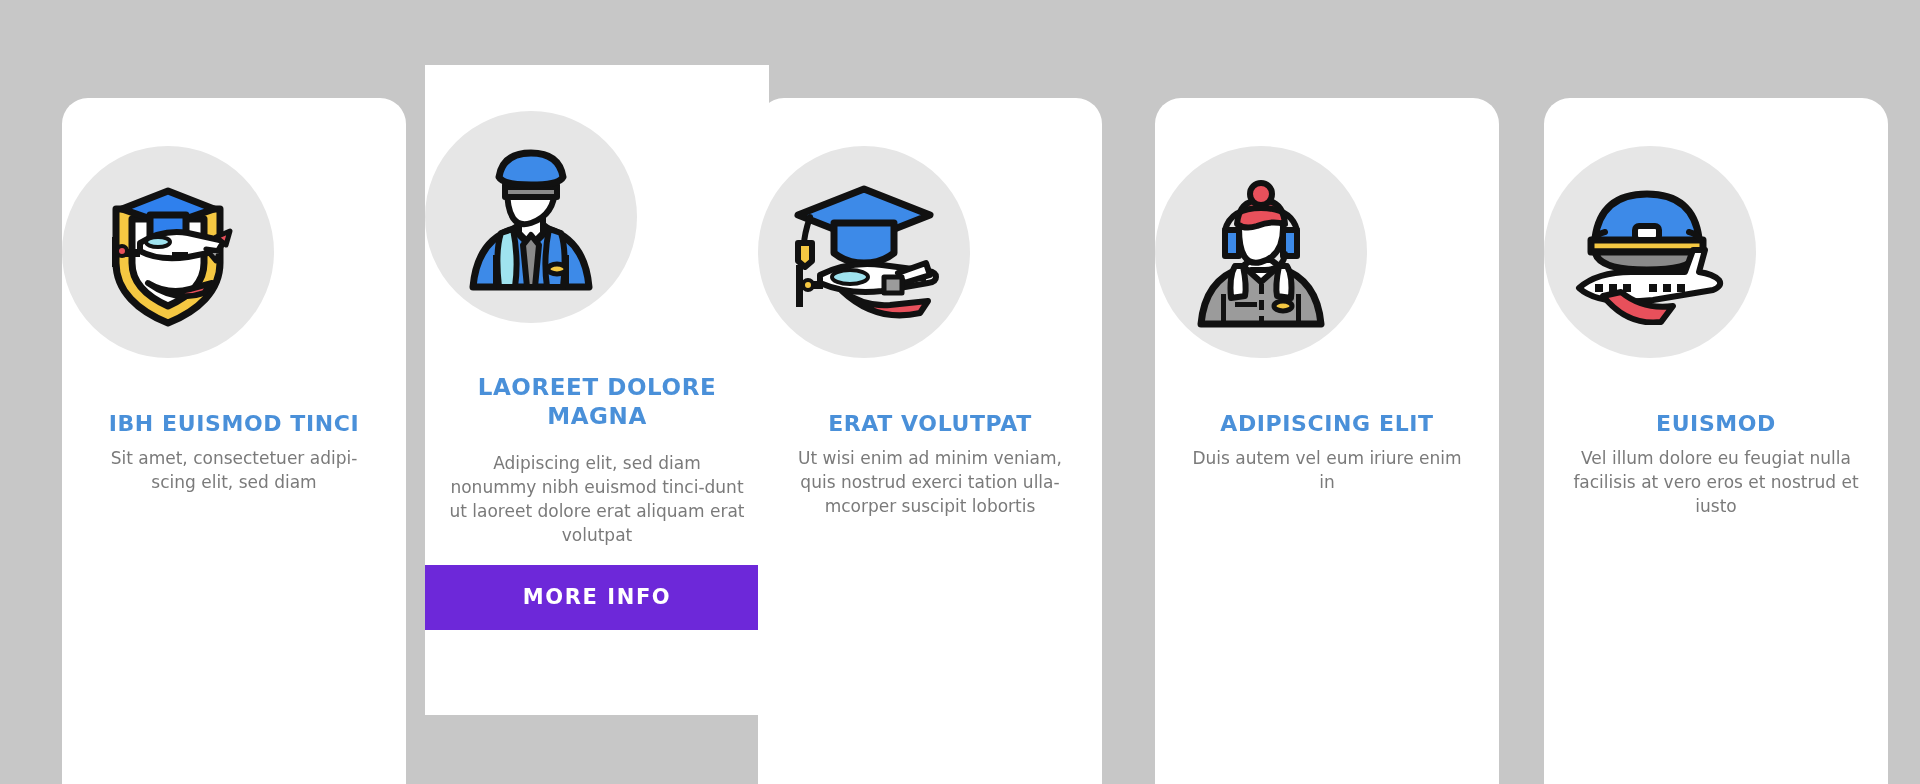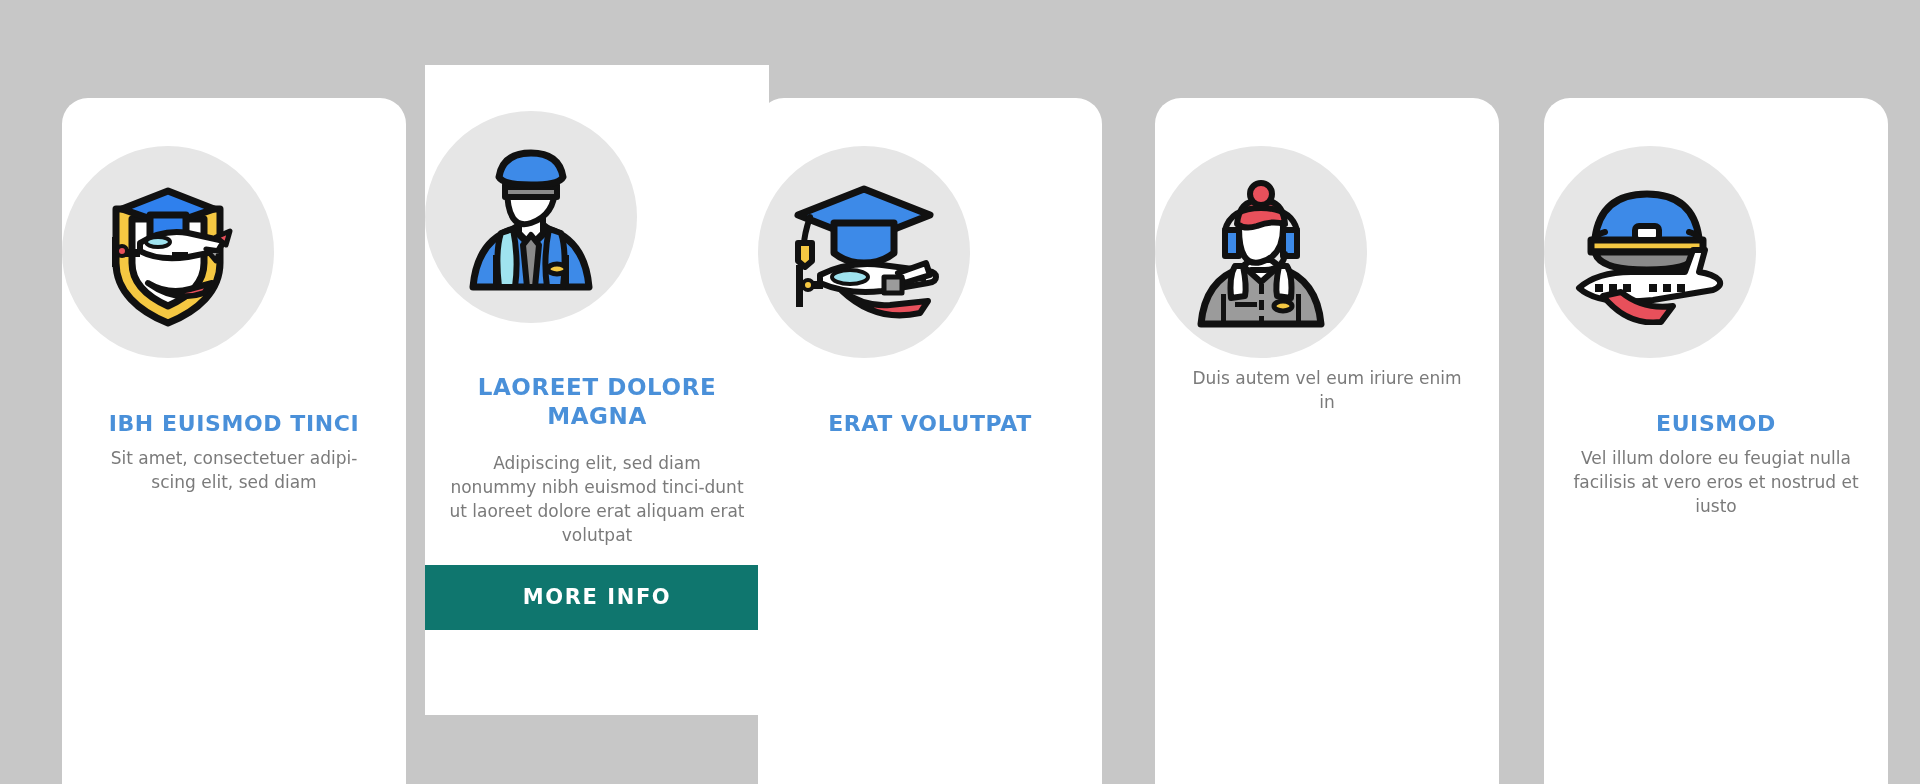--- a/index.html
+++ b/index.html
@@ -88,21 +88,21 @@
     margin-bottom:47px;
   }
   .dot{
     width:14px;height:14px;
     background:#c8c8c8;
   }
   .dot.active{background:#3d8ae8;}
 
   .more-btn{
     width:100%;
-    background:#0f766e;
+    background:#6d28d9;
     color:#ffffff;
     font-weight:bold;
     font-size:21px;
     letter-spacing:1.6px;
     text-align:center;
     padding:20px 0 21px 0;
     box-sizing:border-box;
     margin-top:18px;
     border:0;
     font-family:"DejaVu Sans", sans-serif;
@@ -188,20 +188,21 @@
           <path d="M118 96 l28 -10 l4 12 l-26 8 z" fill="#ffffff" stroke="#111" stroke-width="6" stroke-linejoin="round"></path>
           <path d="M62 114 q22 16 48 14 l38 -4 l-8 12 q-44 10 -78 -22 z" fill="#e8505b" stroke="#111" stroke-width="6" stroke-linejoin="round"></path>
           <path d="M104 100 h18 v16 h-18 z" fill="#9b9b9b" stroke="#111" stroke-width="5" stroke-linejoin="round"></path>
           <ellipse cx="70" cy="100" rx="18" ry="7" fill="#9fe3ef" stroke="#111" stroke-width="4"></ellipse>
           <rect x="134" y="100" width="12" height="4" fill="#111"></rect>
           <circle cx="28" cy="108" r="5" fill="#f5c842" stroke="#111" stroke-width="4"></circle>
         </svg>
       </span>
     </div>
     <div class="title">ERAT VOLUTPAT</div>
+    <div class="desc">Ut wisi enim ad minim veniam, quis nostrud exerci tation ulla-mcorper suscipit lobortis</div>
     <div class="spacer"></div>
     <div class="dots">
       <span class="dot"></span>
       <span class="dot"></span>
       <span class="dot active"></span>
       <span class="dot"></span>
       <span class="dot"></span>
     </div>
   </div>
 
@@ -223,20 +224,21 @@
           <ellipse cx="102" cy="134" rx="9" ry="5" fill="#f5c842" stroke="#111" stroke-width="5"></ellipse>
           <rect x="40" y="122" width="5" height="30" fill="#111"></rect>
           <rect x="115" y="122" width="5" height="30" fill="#111"></rect>
           <rect x="54" y="130" width="22" height="5" fill="#111"></rect>
           <rect x="78" y="112" width="5" height="10" fill="#111"></rect>
           <rect x="78" y="128" width="5" height="10" fill="#111"></rect>
           <rect x="78" y="144" width="5" height="8" fill="#111"></rect>
         </svg>
       </span>
     </div>
+    <div class="title">ADIPISCING ELIT</div>
     <div class="desc">Duis autem vel eum iriure enim in</div>
     <div class="spacer"></div>
     <div class="dots">
       <span class="dot"></span>
       <span class="dot"></span>
       <span class="dot"></span>
       <span class="dot active"></span>
       <span class="dot"></span>
     </div>
   </div>

